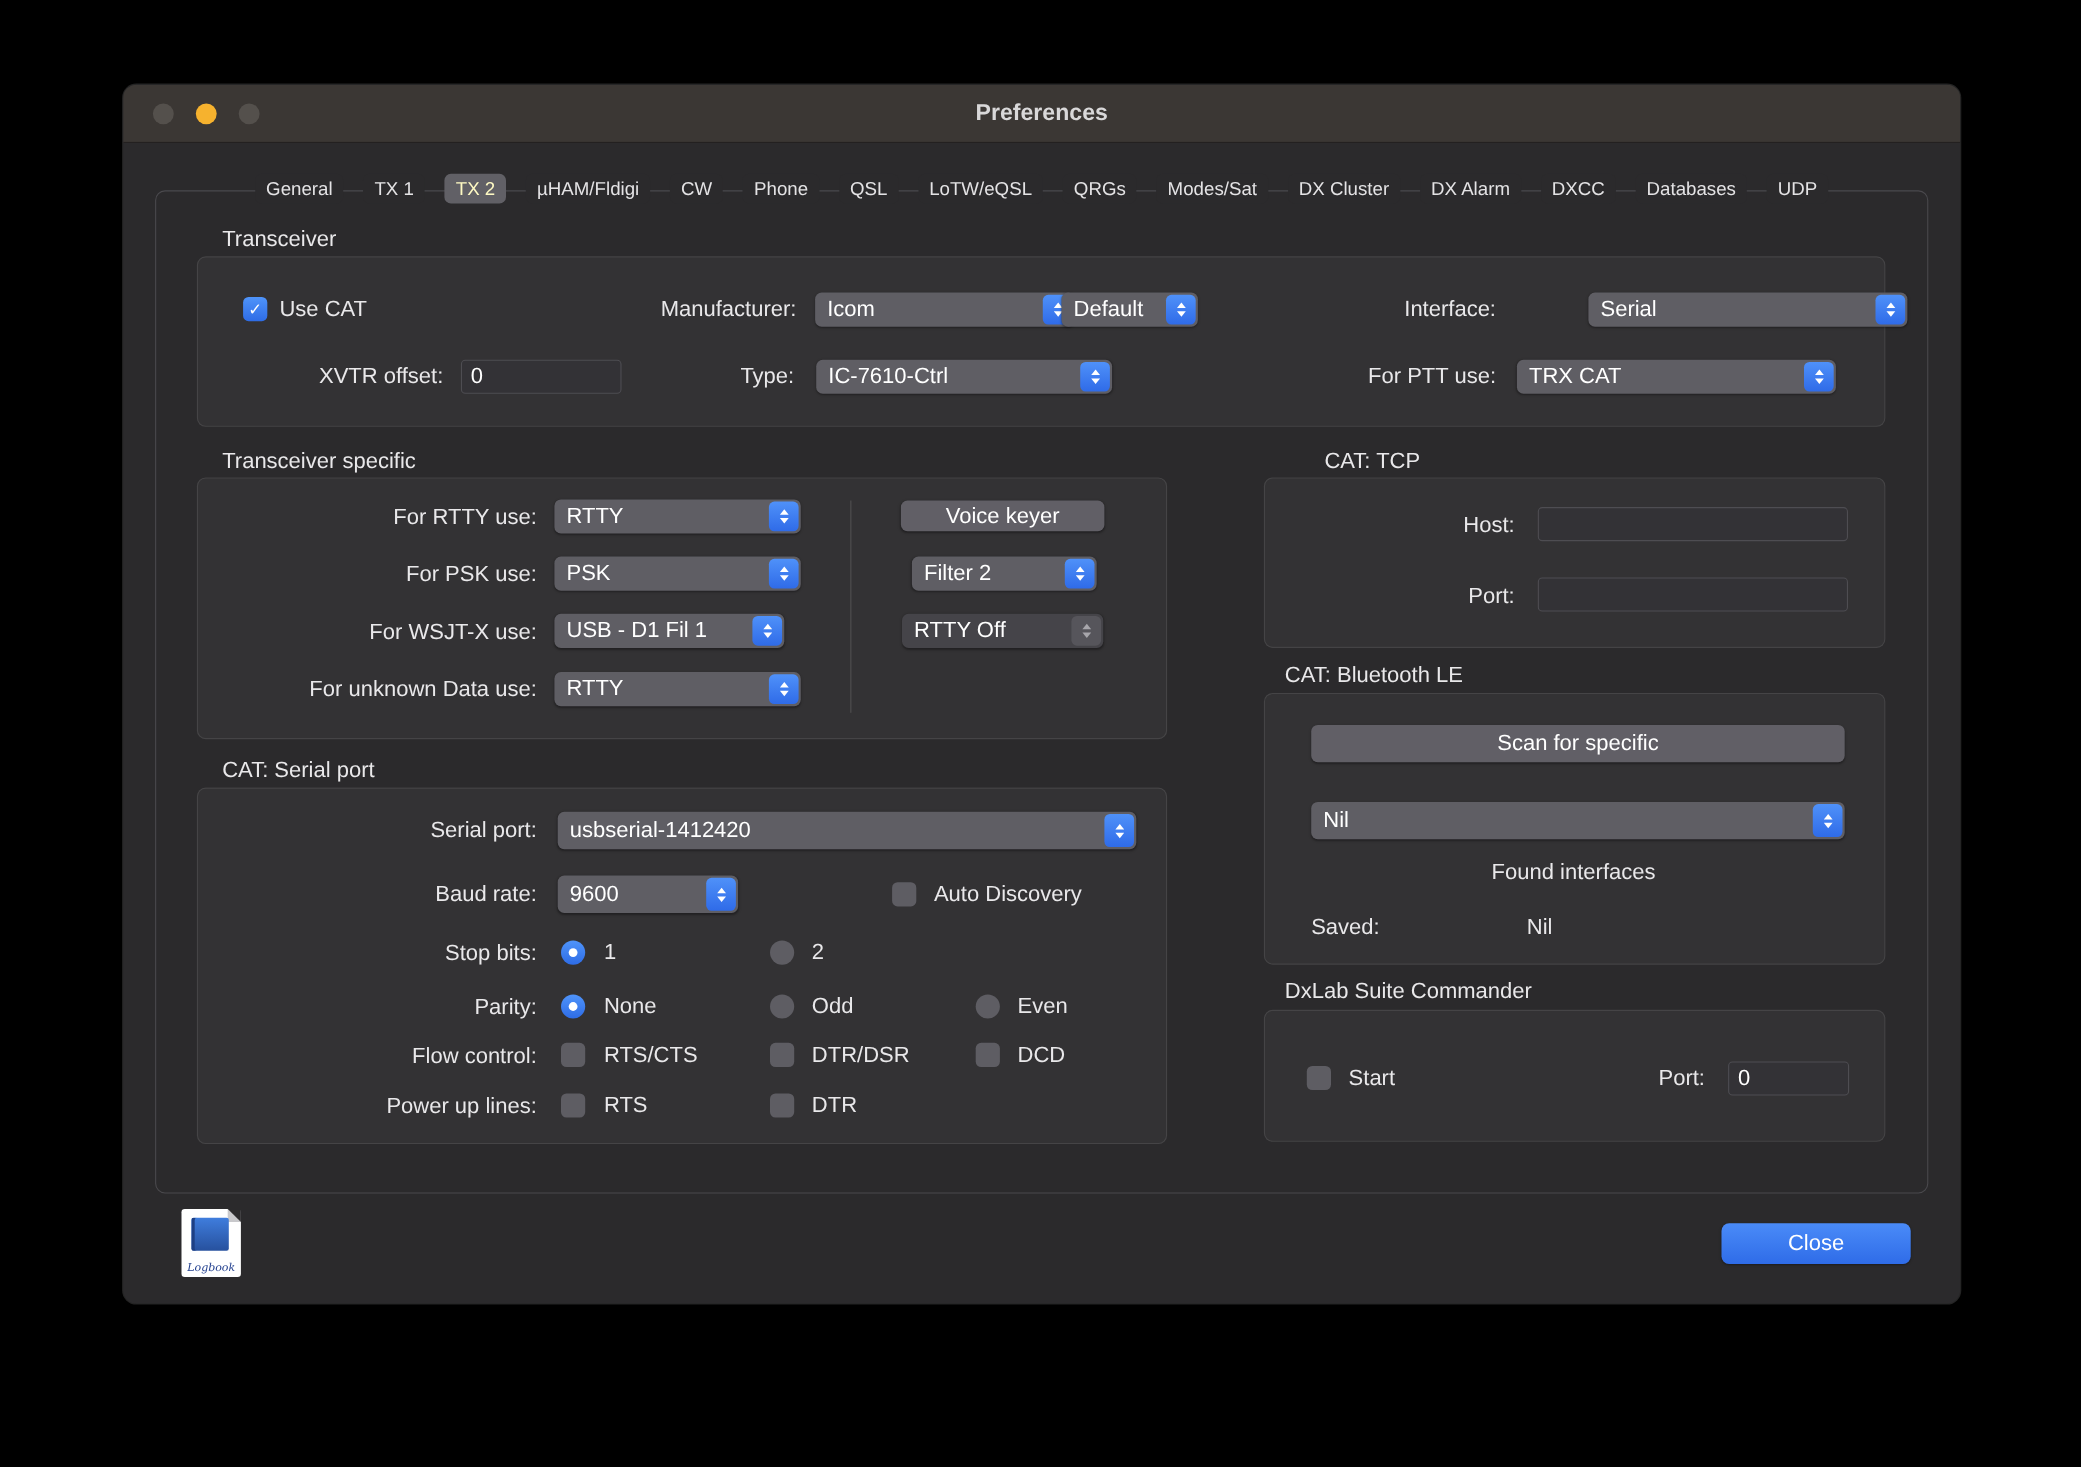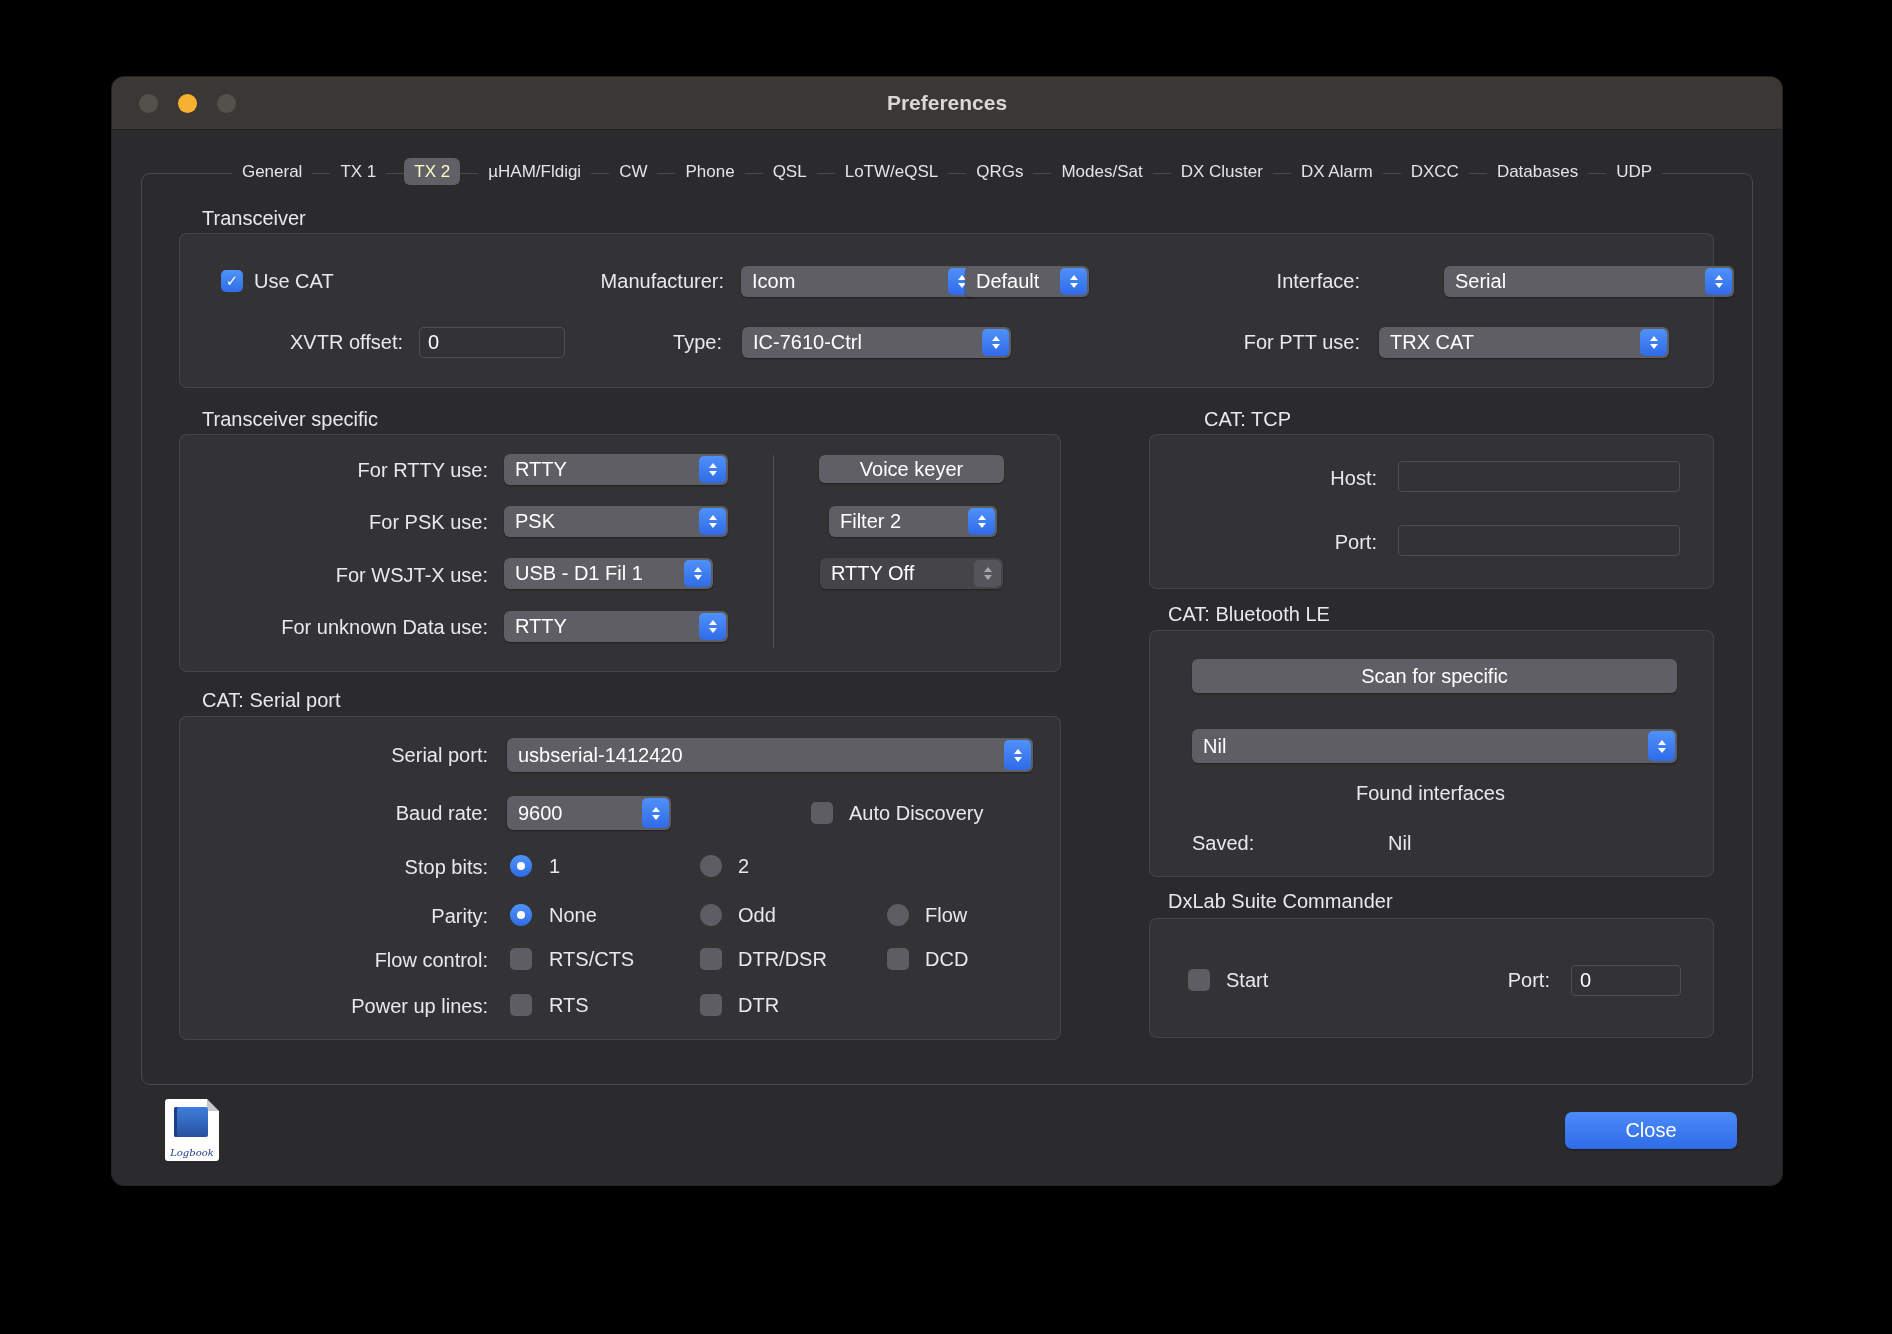--- a/index.html
+++ b/index.html
@@ -222,21 +222,21 @@
     <div class="lbl" style="left:437px;top:777px;">1</div>
     <div class="radio" style="left:588px;top:778px;"></div>
     <div class="lbl" style="left:626px;top:777px;">2</div>
 
     <div class="lbl r" style="left:96px;top:827px;width:280px;">Parity:</div>
     <div class="radio selected" style="left:398px;top:827px;"></div>
     <div class="lbl" style="left:437px;top:826px;">None</div>
     <div class="radio" style="left:588px;top:827px;"></div>
     <div class="lbl" style="left:626px;top:826px;">Odd</div>
     <div class="radio" style="left:775px;top:827px;"></div>
-    <div class="lbl" style="left:813px;top:826px;">Flow</div>
+    <div class="lbl" style="left:813px;top:826px;">Even</div>
 
     <div class="lbl r" style="left:96px;top:871px;width:280px;">Flow control:</div>
     <div class="cb" style="left:398px;top:871px;"></div>
     <div class="lbl" style="left:437px;top:870px;">RTS/CTS</div>
     <div class="cb" style="left:588px;top:871px;"></div>
     <div class="lbl" style="left:626px;top:870px;">DTR/DSR</div>
     <div class="cb" style="left:775px;top:871px;"></div>
     <div class="lbl" style="left:813px;top:870px;">DCD</div>
 
     <div class="lbl r" style="left:96px;top:917px;width:280px;">Power up lines:</div>

